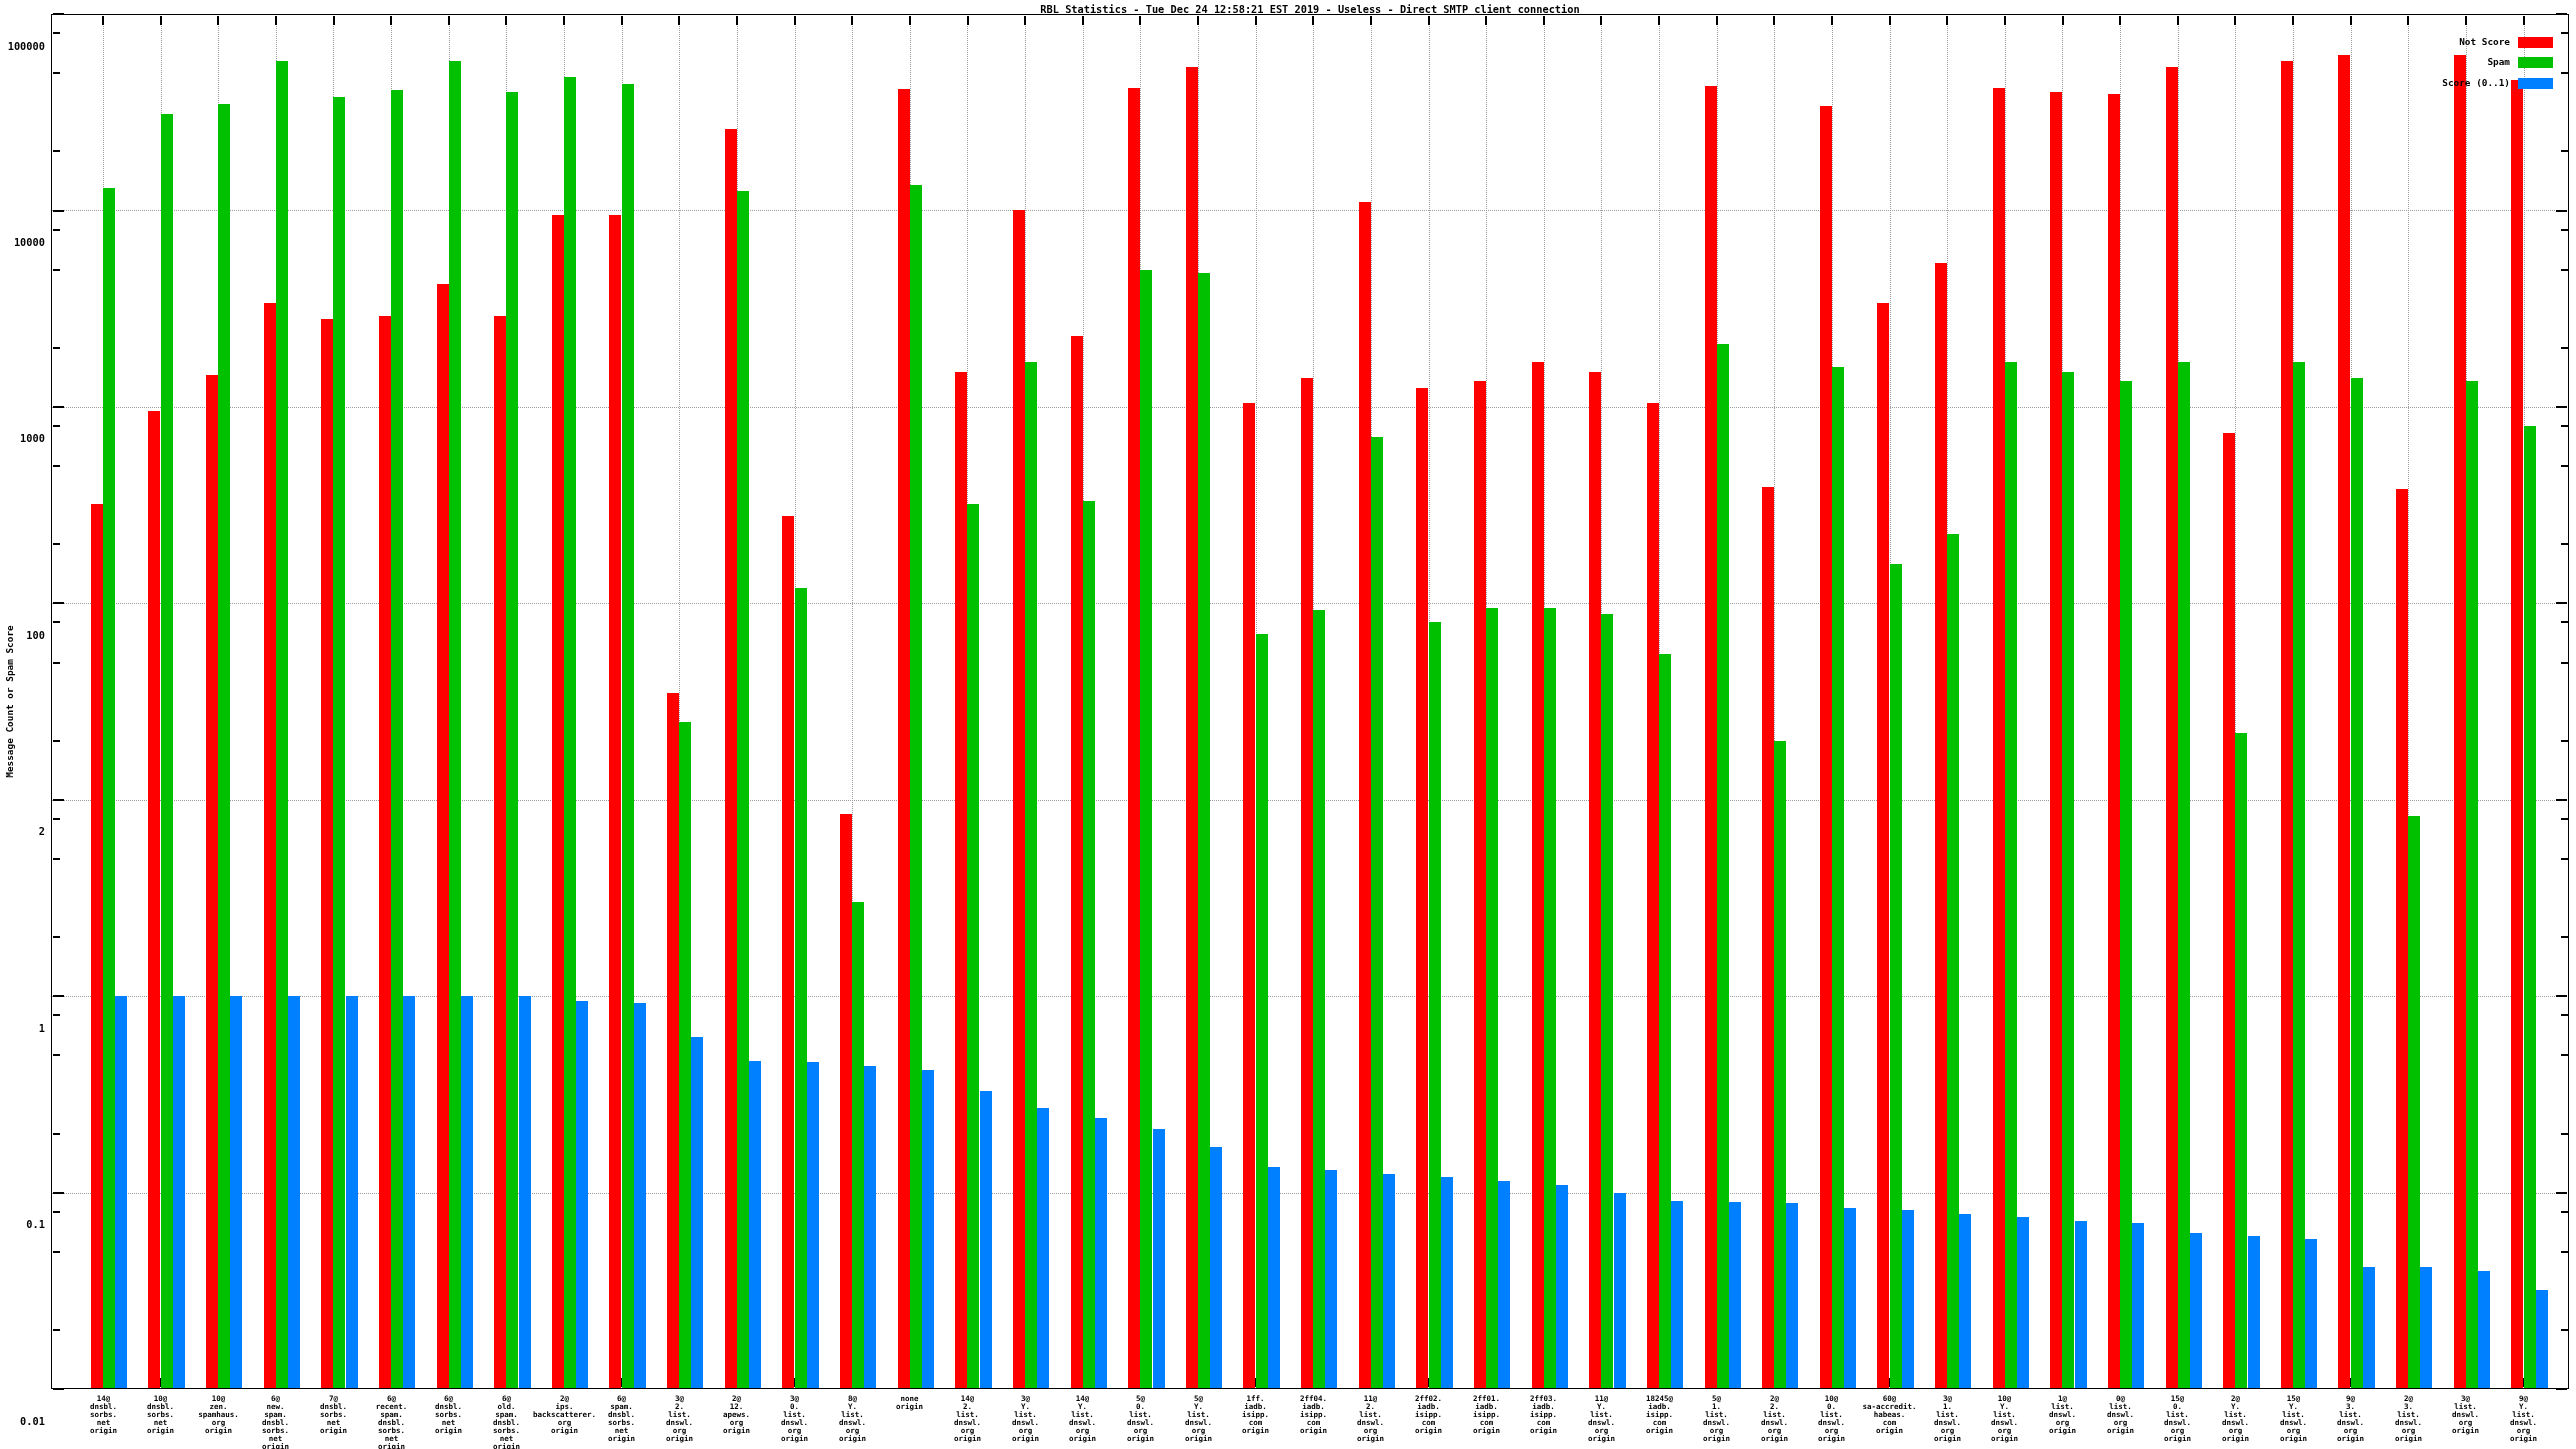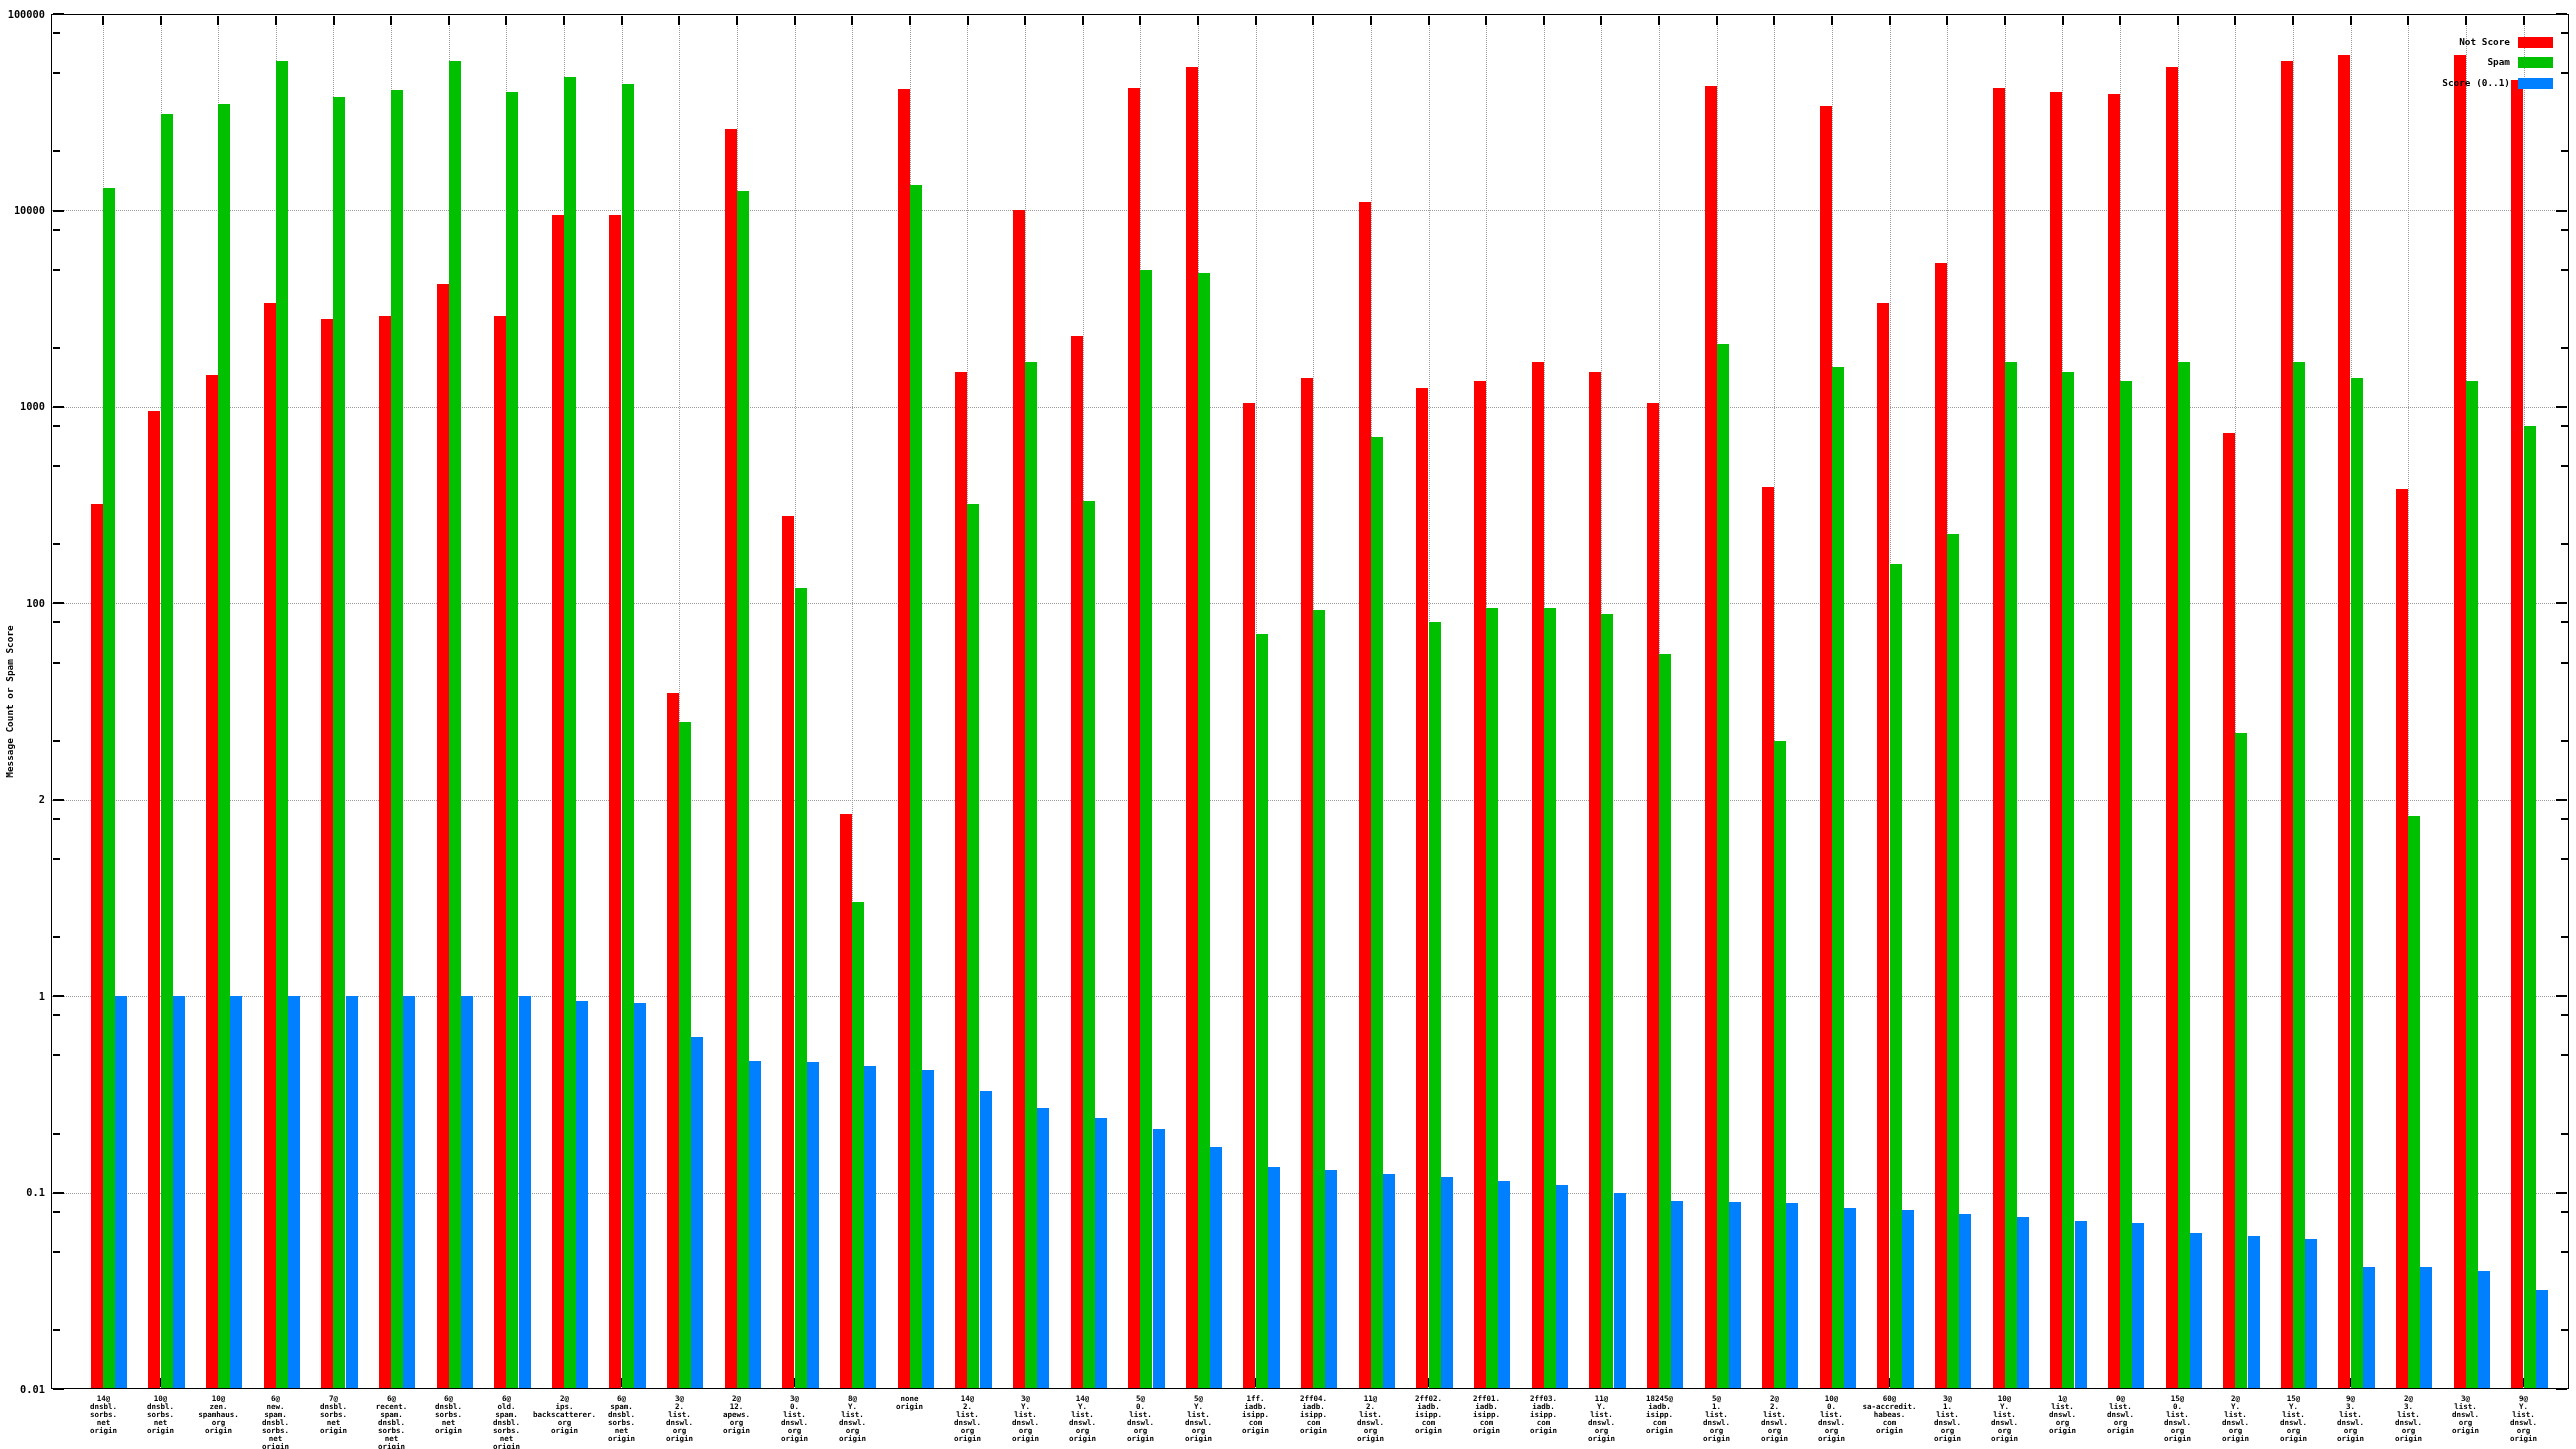--- a/index.html
+++ b/index.html
@@ -6,30 +6,31 @@
   #screen{position:relative;width:2576px;height:1449px;background:#ffffff;overflow:hidden;
           font-family:"DejaVu Sans Mono","Liberation Mono",monospace;color:#000;}
   .abs{position:absolute;}
   #chart-title{top:2.8px;left:51px;width:2518px;text-align:center;font-size:10.3px;font-weight:bold;white-space:pre;}
   #y-axis-title{left:-174px;top:692px;width:374px;height:19px;text-align:center;font-size:9.4px;font-weight:bold;
                 transform:rotate(-90deg);transform-origin:center;}
   #plot-border{left:51px;top:14px;width:2518px;height:1375px;border:1.9px solid #000;box-sizing:border-box;}
   .h-grid{height:0;border-top:0.9px dotted #9c9c9c;}
   .v-grid{width:0;border-left:0.9px dotted #9c9c9c;}
   .tick{background:#000;}
-  .ytick-label{font-size:10.3px;font-weight:bold;text-align:right;width:43px;white-space:pre;}
+  .ytick-label{font-size:10.3px;font-weight:bold;text-align:right;width:43px;white-space:pre;margin-top:32px;}
   .xcat{font-size:7.5px;line-height:8px;font-weight:bold;text-align:center;white-space:pre;}
   .bar{position:absolute;}
   .legend-label{font-size:9.4px;font-weight:bold;text-align:right;white-space:pre;}
   .legend-swatch{position:absolute;width:35px;height:11.2px;}
 </style>
 </head>
 <body>
 
 <div id="screen">
+  <div id="chart-title" class="abs">RBL Statistics - Tue Dec 24 12:58:21 EST 2019 - Useless - Direct SMTP client connection</div>
   <div id="y-axis-title" class="abs">Message Count or Spam Score</div>
   <div id="plot-area" class="abs" style="left:0;top:0;width:2576px;height:1449px;">
       <div class="abs tick" style="left: 53px; top: 13px; width: 11.2px; height: 1.9px;"></div>
       <div class="abs tick" style="left: 2556px; top: 13px; width: 11.2px; height: 1.9px;"></div>
       <div class="abs ytick-label" style="left: 1.9px; top: 7.5px;">100000</div>
       <div class="abs h-grid" style="left: 51px; top: 210px; width: 2518px;"></div>
       <div class="abs tick" style="left: 53px; top: 210px; width: 11.2px; height: 1.9px;"></div>
       <div class="abs tick" style="left: 2556px; top: 210px; width: 11.2px; height: 1.9px;"></div>
       <div class="abs ytick-label" style="left: 1.9px; top: 204px;">10000</div>
       <div class="abs h-grid" style="left: 51px; top: 407px; width: 2518px;"></div>

